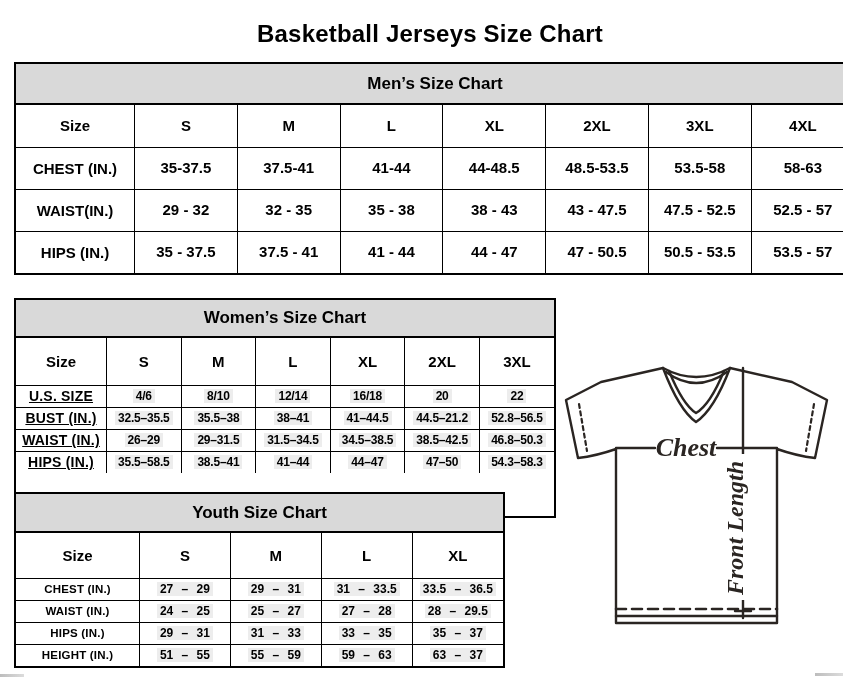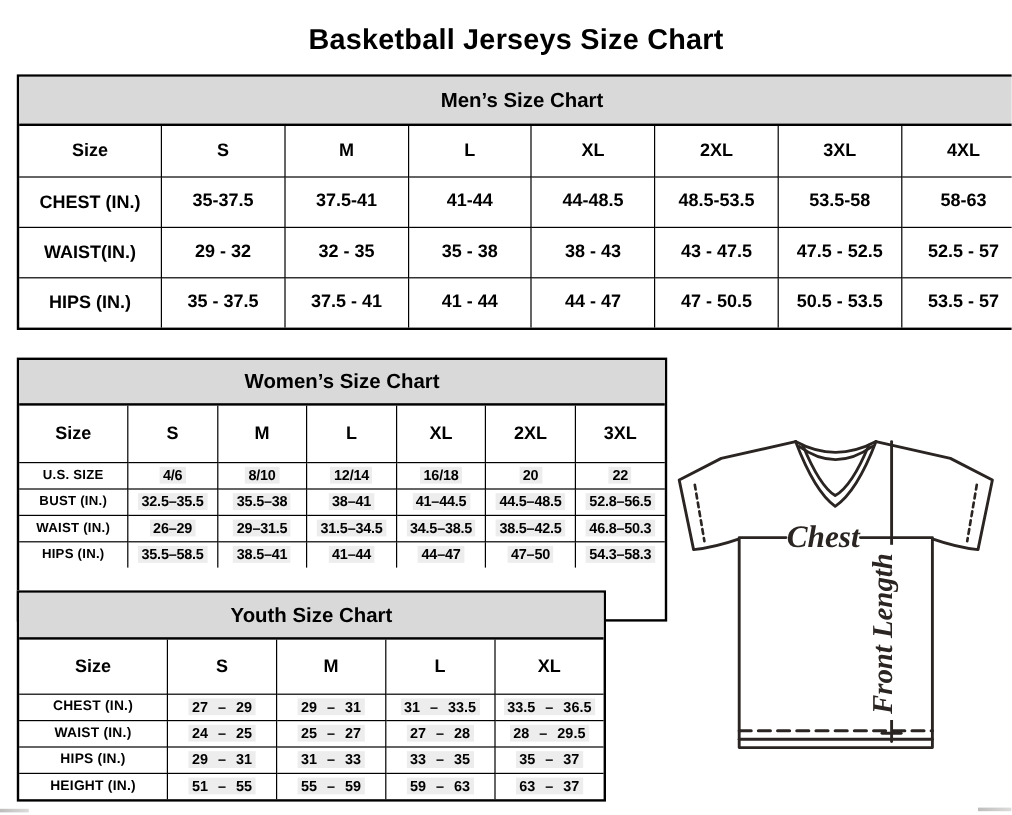--- a/index.html
+++ b/index.html
@@ -48,21 +48,21 @@
   #mens-section thead tr{height:42px;}
   #mens-section tbody tr{height:42px;}
   #mens-section th,#mens-section td{font-size:15px;}
 
   
   #womens-section{left:14px;top:298px;width:542px;height:220px;}
   #womens-section .chart-band{height:38px;}
   #womens-section thead tr{height:47px;}
   #womens-section thead th{font-size:15px;}
   #womens-section tbody tr{height:22px;}
-  #womens-section tbody th{font-size:11px;letter-spacing:0.2px;}
+  #womens-section tbody th{font-size:14px;letter-spacing:0.2px;text-decoration:underline;}
   #womens-section tbody td{font-size:12px;letter-spacing:-0.2px;margin-left:24px;}
 
   
   #youth-section{left:14px;top:492px;width:491px;height:176px;}
   #youth-section .chart-band{height:39px;}
   #youth-section thead tr{height:45px;}
   #youth-section thead th{font-size:15px;}
   #youth-section tbody tr{height:22px;}
   #youth-section tbody th{font-size:11.5px;letter-spacing:0.2px;}
   #youth-section tbody td{font-size:12px;word-spacing:5px;}
@@ -158,21 +158,21 @@
             <td><span class="val">16/18</span></td>
             <td><span class="val">20</span></td>
             <td><span class="val">22</span></td>
           </tr>
           <tr>
             <th>BUST (IN.)</th>
             <td><span class="val">32.5–35.5</span></td>
             <td><span class="val">35.5–38</span></td>
             <td><span class="val">38–41</span></td>
             <td><span class="val">41–44.5</span></td>
-            <td><span class="val">44.5–48.5</span></td>
+            <td><span class="val">44.5–21.2</span></td>
             <td><span class="val">52.8–56.5</span></td>
           </tr>
           <tr>
             <th>WAIST (IN.)</th>
             <td><span class="val">26–29</span></td>
             <td><span class="val">29–31.5</span></td>
             <td><span class="val">31.5–34.5</span></td>
             <td><span class="val">34.5–38.5</span></td>
             <td><span class="val">38.5–42.5</span></td>
             <td><span class="val">46.8–50.3</span></td>

